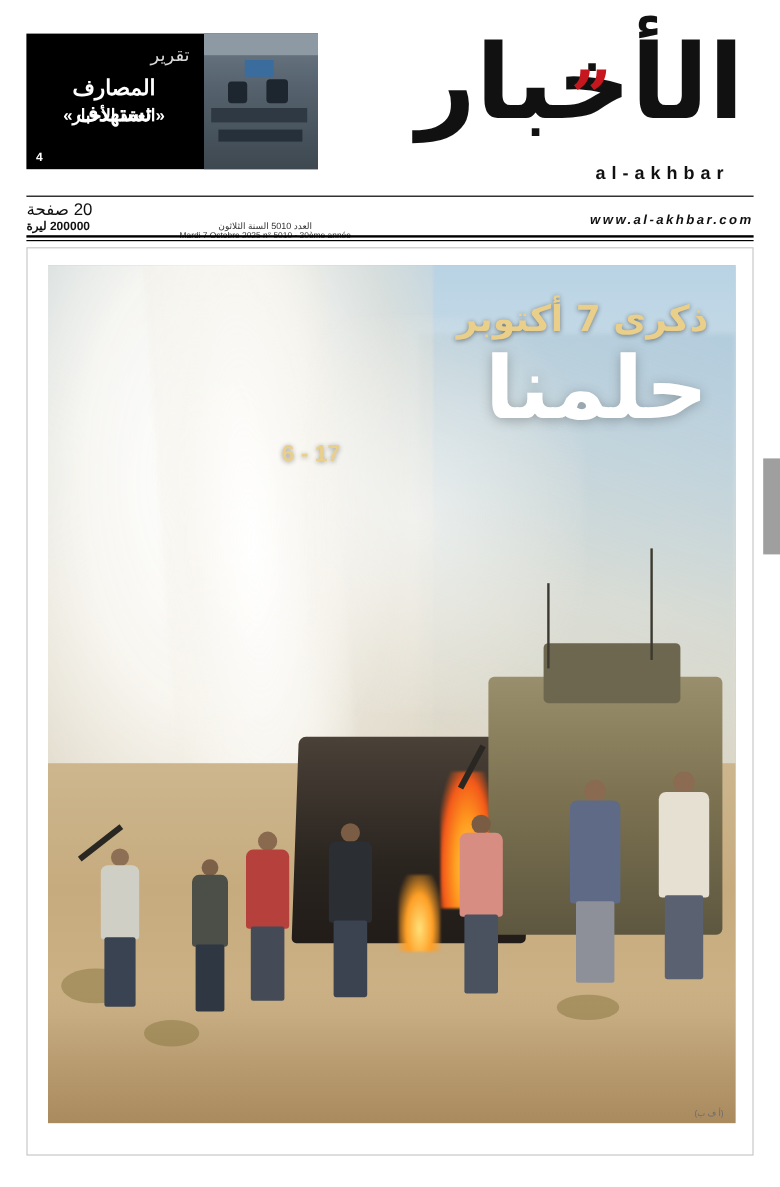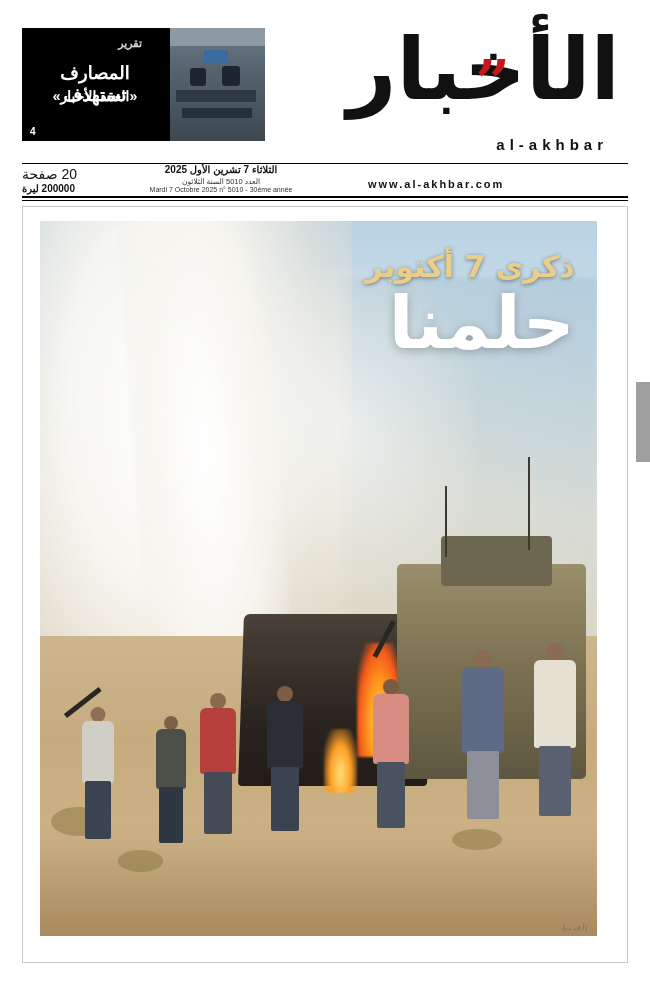--- a/index.html
+++ b/index.html
@@ -46,24 +46,24 @@
     width: 148px;
     height: 113px;
     position: relative;
     color: #ffffff;
     direction: rtl;
     text-align: center;
   }
   .promo-kicker {
     position: absolute;
     top: 9px;
-    right: 28px;
-    font-size: 11px;
+    right: 12px;
+    font-size: 15px;
     color: #d9d9d9;
-    font-weight: bold;
+    font-weight: normal;
   }
   .promo-line1 {
     position: absolute;
     top: 34px;
     right: 8px;
     left: 6px;
     font-size: 18px;
     font-weight: bold;
     letter-spacing: -0.2px;
   }
@@ -178,36 +178,39 @@
     color: #111;
     line-height: 1.25;
   }
   .info-center .line-ar {
     font-size: 10px;
     font-weight: bold;
   }
   .info-center .line-ar2 {
     font-size: 7.5px;
     color: #333;
+    margin-top: 20px;
   }
   .info-center .line-fr {
     font-size: 7px;
     color: #333;
     direction: ltr;
   }
   .website {
     position: absolute;
     right: 22px;
     top: 178px;
     font-size: 11px;
     letter-spacing: 2px;
     font-weight: bold;
     color: #111;
+    text-align: right;
     width: 260px;
     direction: ltr;
+    font-style: italic;
   }
 
   .rule-double-a {
     position: absolute;
     left: 22px;
     top: 196px;
     width: 606px;
     border-top: 2px solid #000;
   }
   .rule-double-b {
@@ -221,21 +224,21 @@
   
   .photo-frame {
     position: absolute;
     left: 22px;
     top: 206px;
     width: 606px;
     height: 757px;
     border: 1px solid #c9c9c9;
     background: #ffffff;
     box-sizing: border-box;
-    padding: 14px 30px 22px 17px;
+    padding: 14px 14px 22px 17px;
   }
   .photo {
     position: relative;
     width: 100%;
     height: 715px;
     overflow: hidden;
     background: #c9b79a;
   }
 
   
@@ -469,21 +472,20 @@
   </div>
 
   <div class="inforule"></div>
 
   <div class="info-left">
     <div class="pages">20 صفحة</div>
     <div class="price">200000 ليرة</div>
   </div>
 
   <div class="info-center">
-    <div class="line-ar">الثلاثاء 7 تشرين الأول 2025</div>
     <div class="line-ar2">العدد 5010 السنة الثلاثون</div>
     <div class="line-fr">Mardi 7 Octobre 2025 n° 5010 - 30ème année</div>
   </div>
 
   <div class="website">www.al-akhbar.com</div>
 
   <div class="rule-double-a"></div>
   <div class="rule-double-b"></div>
 
   <div class="photo-frame">
@@ -550,20 +552,21 @@
 
       <div class="fig" style="left:87%;width:11%;height:39%;">
         <div class="head" style="top:0;width:18px;height:18px;background:#8b6b51;"></div>
         <div class="body" style="top:17px;width:42px;height:88px;background:#e6e0d2;"></div>
         <div class="legs" style="top:103px;width:32px;height:70px;background:#5a6170;"></div>
       </div>
 
       <div class="headline">
         <div class="kicker">ذكرى 7 أكتوبر</div>
         <div class="head-line1">حلمنا</div>
+        <div class="head-pages">6 - 17</div>
       </div>
 
       <div class="photo-credit">(أ ف ب)</div>
     </div>
   </div>
 
   <div class="edge-tab"></div>
 </div>
 
 </body></html>

